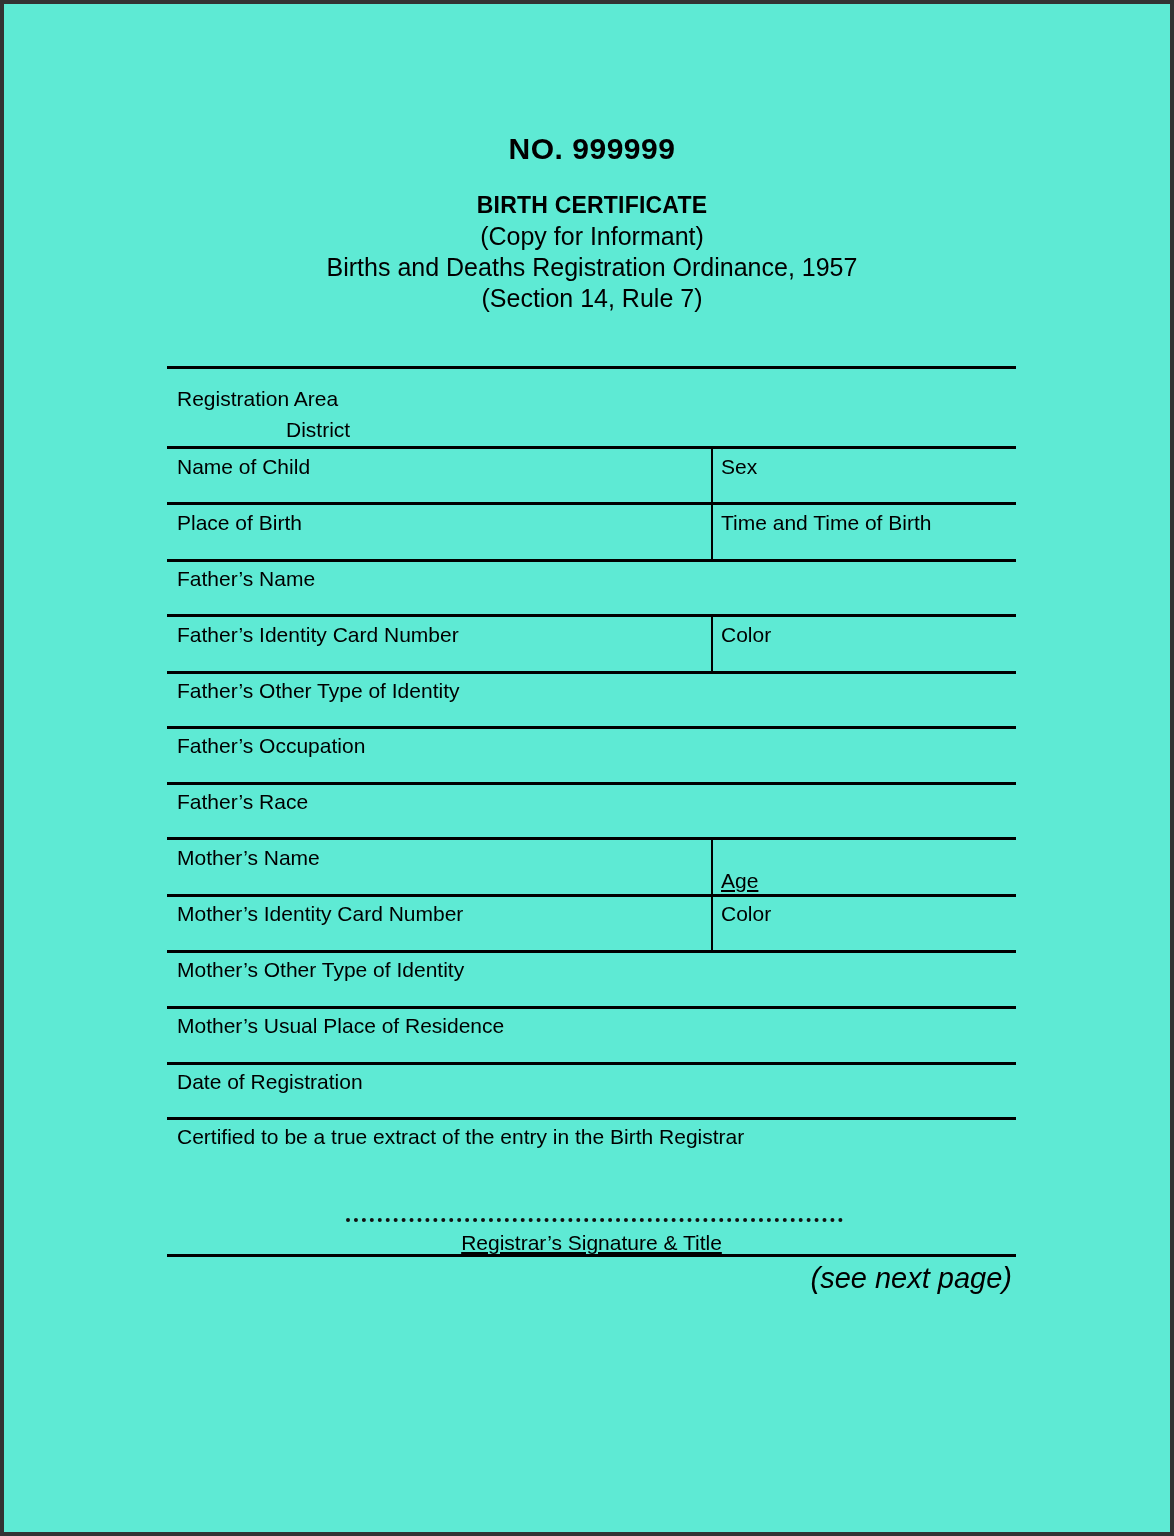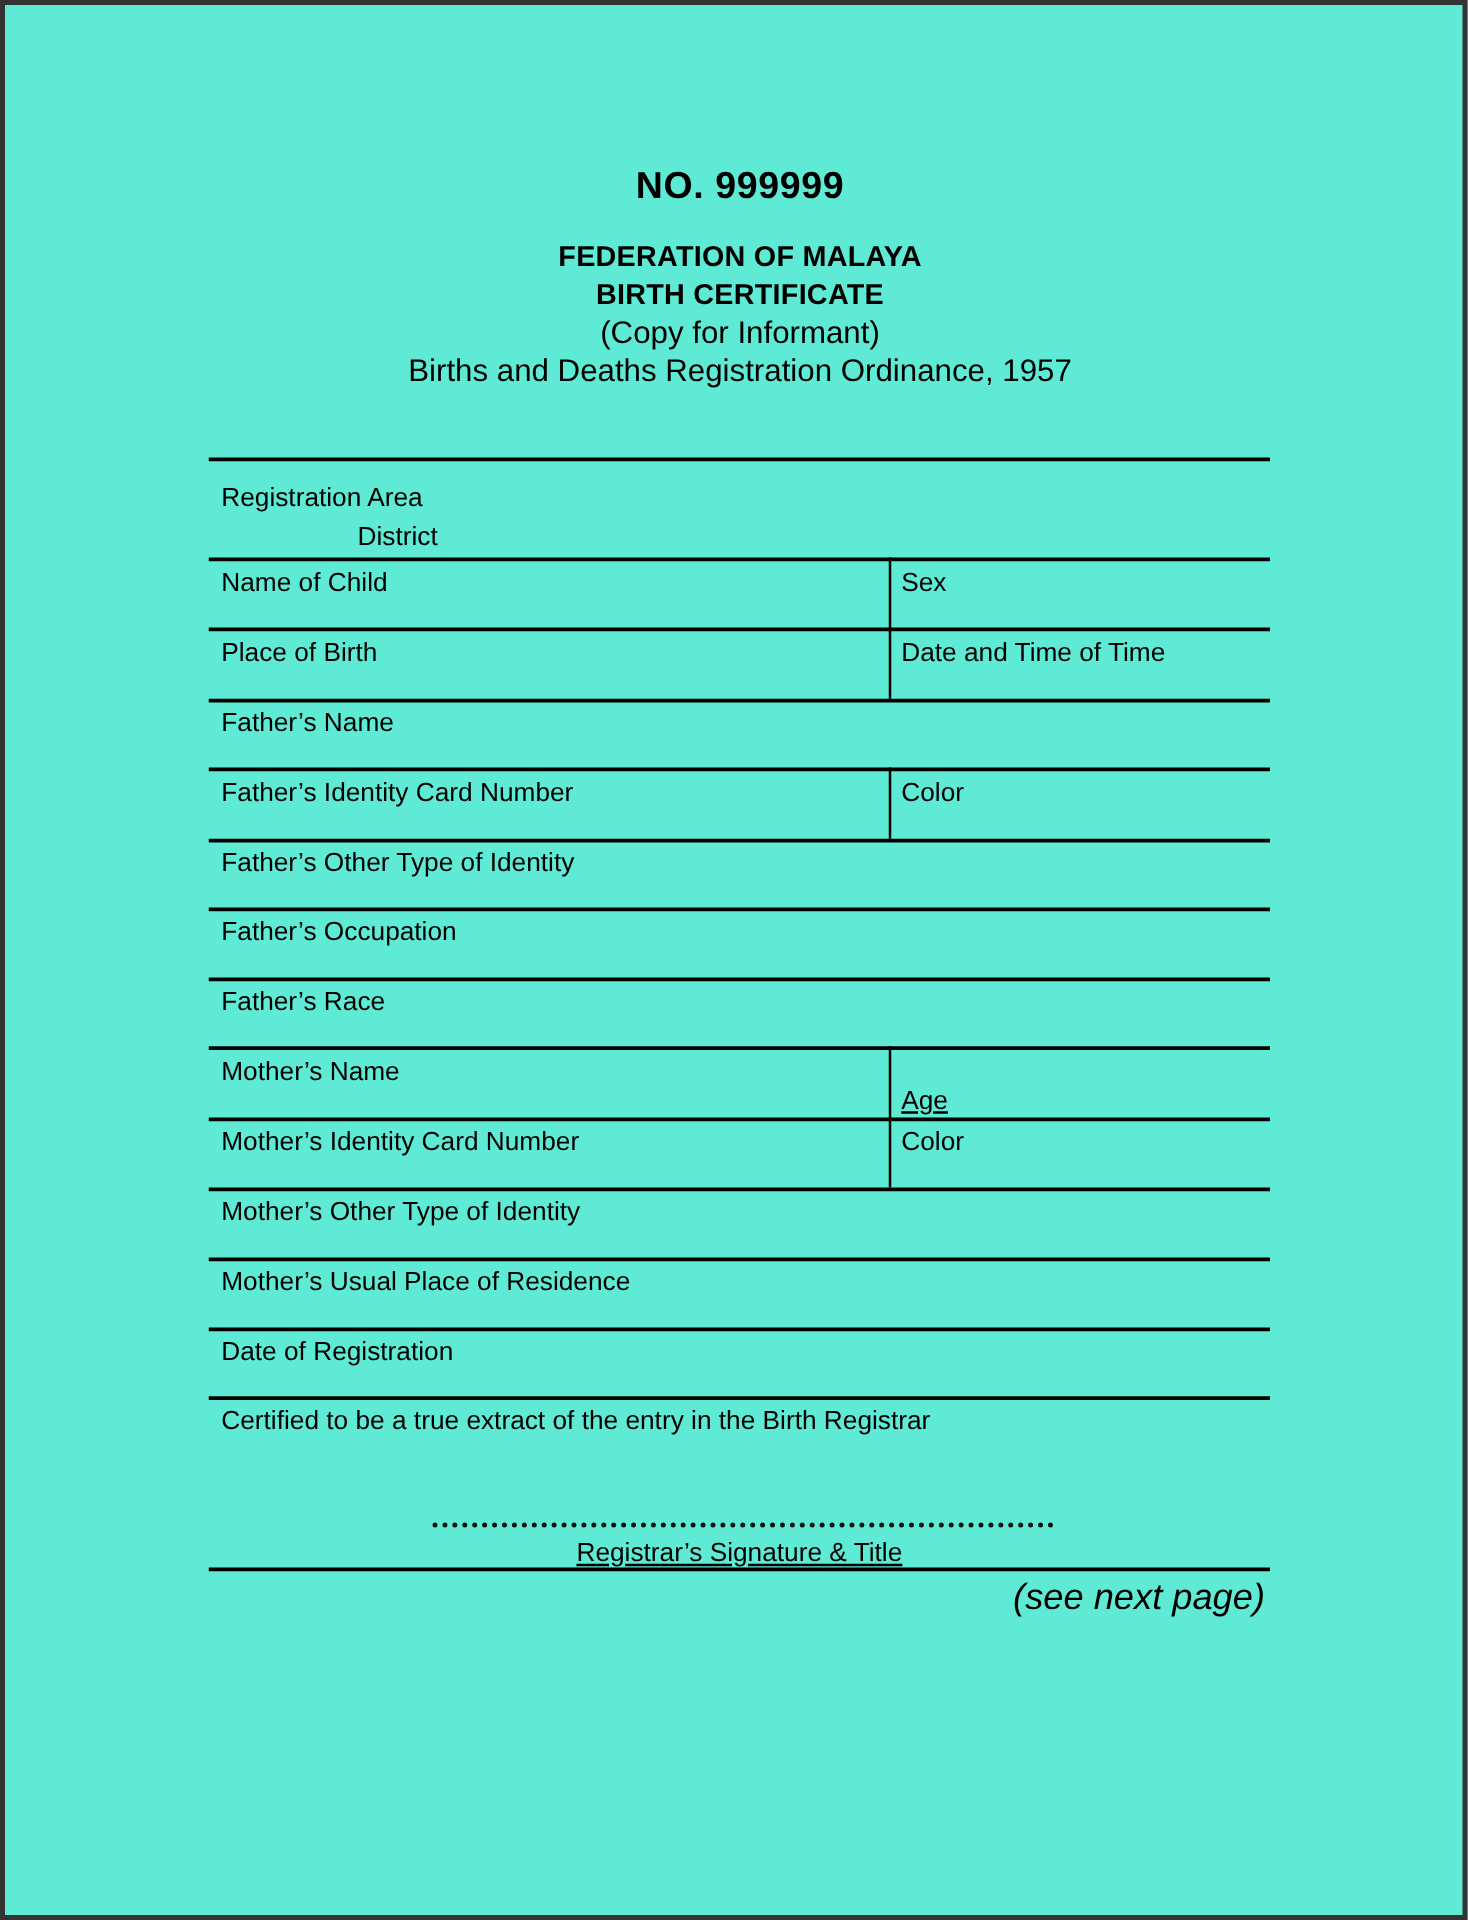--- a/index.html
+++ b/index.html
@@ -117,24 +117,24 @@
   }
 </style>
 </head>
 <body>
 
 <div class="page">
 
   <div class="header">
     <div class="cert-no">NO. 999999</div>
     <div class="title-block">
-      <div class="title-line">FEDERATION OF MALAYA</div>
       <div class="title-line">BIRTH CERTIFICATE</div>
       <div class="sub-line">(Copy for Informant)</div>
       <div class="sub-line">Births and Deaths Registration Ordinance, 1957</div>
+      <div class="sub-line">(Section 14, Rule 7)</div>
     </div>
   </div>
 
   <div class="table">
 
     <div class="rule" style="top:0px;"></div>
     <div class="rule" style="top:80px;"></div>
     <div class="rule" style="top:136px;"></div>
     <div class="rule" style="top:193px;"></div>
     <div class="rule" style="top:248px;"></div>
@@ -153,21 +153,21 @@
     <div class="vrule" style="top:248px; height:57px;"></div>
     <div class="vrule" style="top:471px; height:113px;"></div>
 
     <div class="cell-label regarea-1" style="top:22px;">Registration Area</div>
     <div class="cell-label regarea-2" style="top:53px;">District</div>
 
     <div class="cell-label lcol" style="top:90px;">Name of Child</div>
     <div class="cell-label rcol" style="top:90px;">Sex</div>
 
     <div class="cell-label lcol" style="top:146px;">Place of Birth</div>
-    <div class="cell-label rcol" style="top:146px;">Date and Time of Time</div>
+    <div class="cell-label rcol" style="top:146px;">Time and Time of Birth</div>
 
     <div class="cell-label lcol" style="top:202px;">Father’s Name</div>
 
     <div class="cell-label lcol" style="top:258px;">Father’s Identity Card Number</div>
     <div class="cell-label rcol" style="top:258px;">Color</div>
 
     <div class="cell-label lcol" style="top:314px;">Father’s Other Type of Identity</div>
 
     <div class="cell-label lcol" style="top:369px;">Father’s Occupation</div>
 

